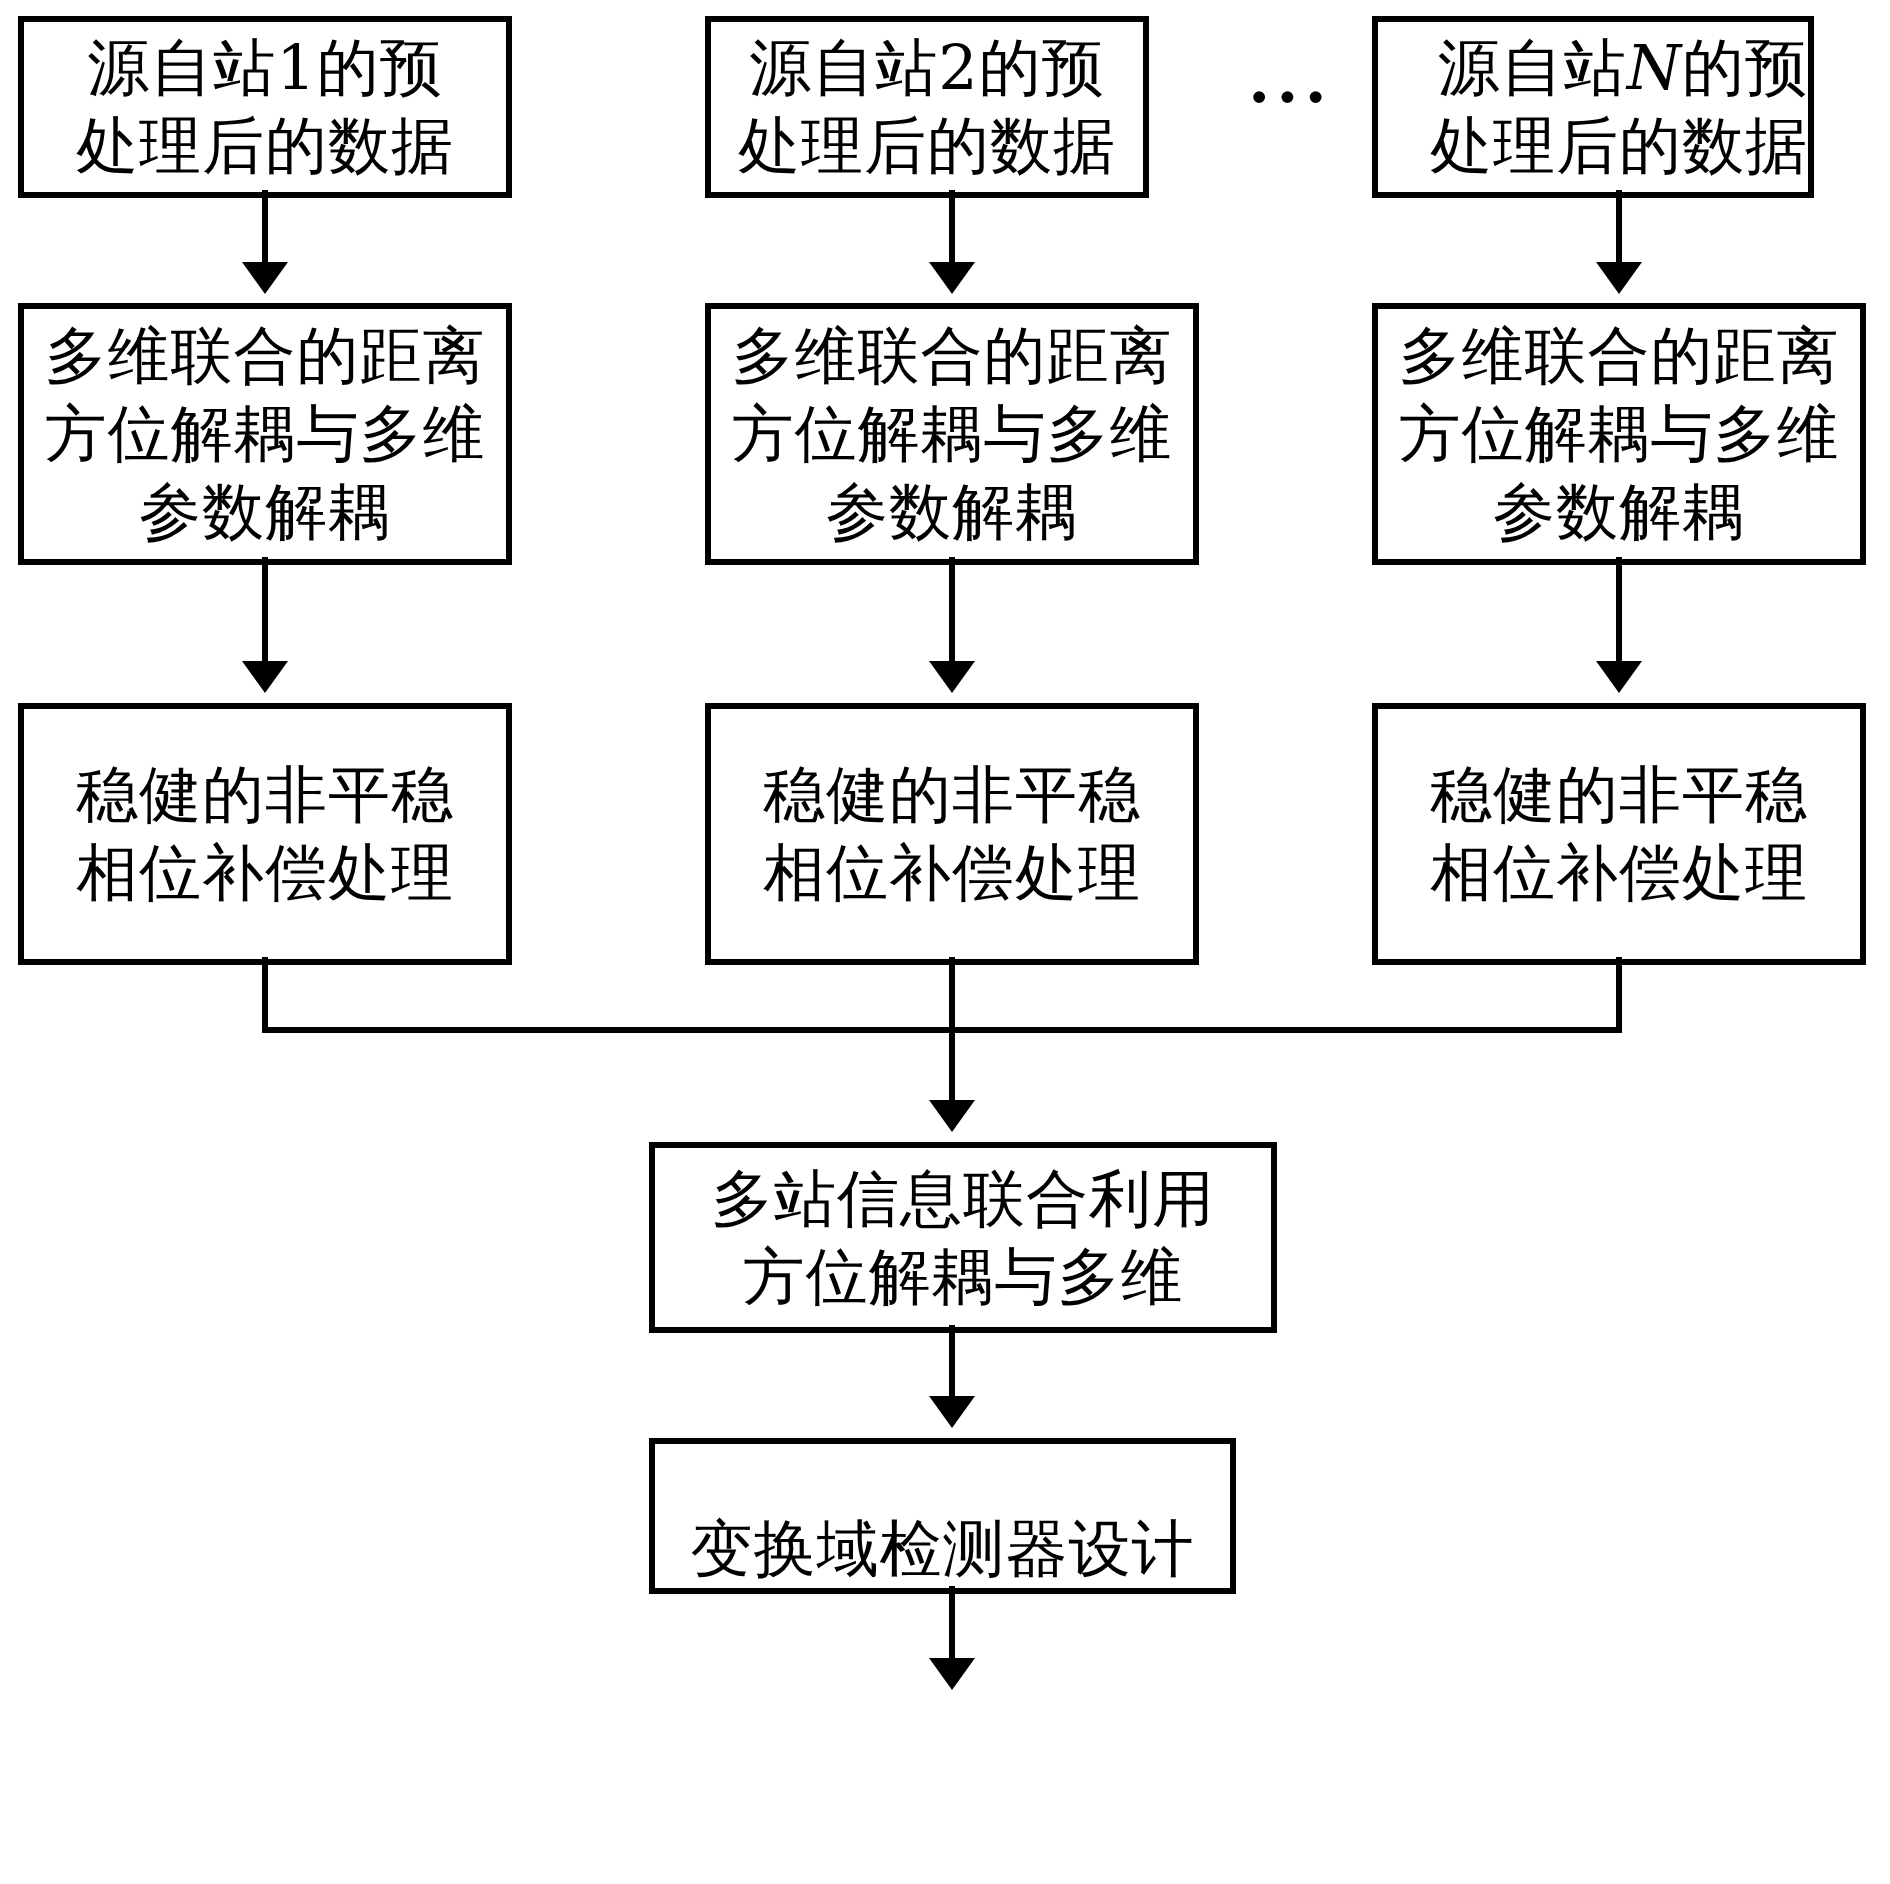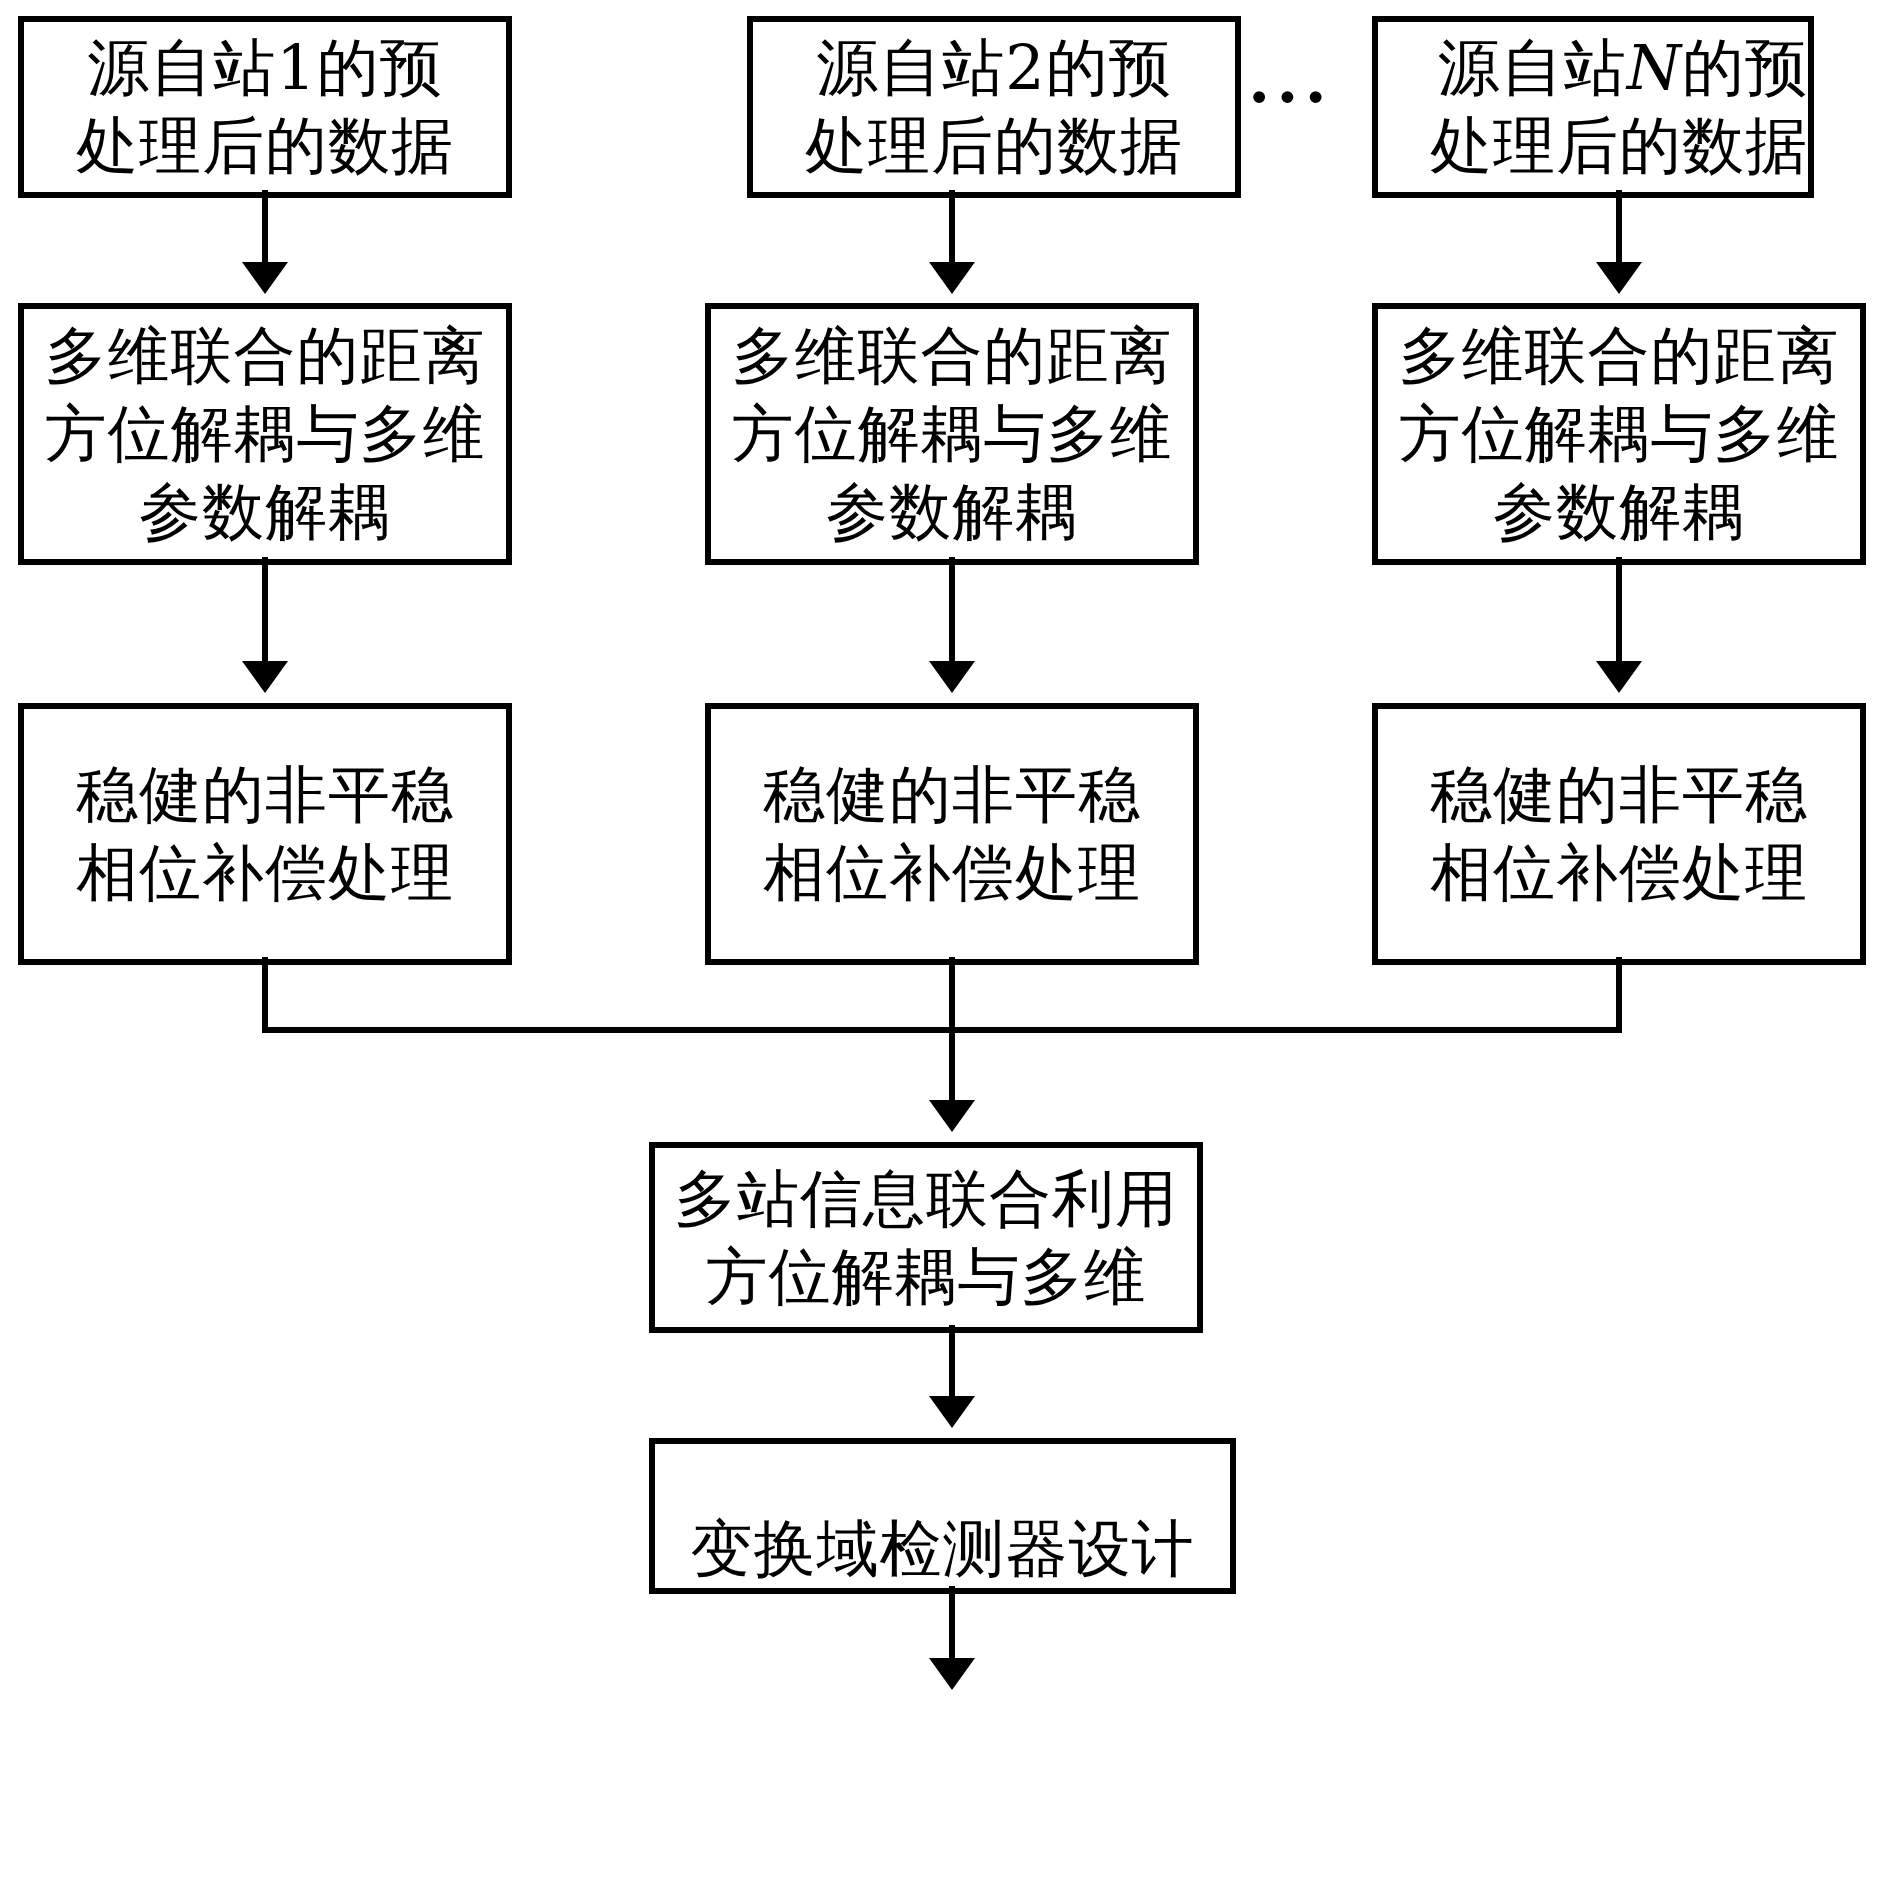--- a/index.html
+++ b/index.html
@@ -64,21 +64,21 @@
 </head>
 <body>
 
 <div class="canvas">
 
   <div class="box" style="left:18px; top:8px; width:494px; height:182px;">
     <div class="line"><span>源自站</span><span class="sid">1</span><span>的预</span></div>
     <div class="line">处理后的数据</div>
   </div>
 
-  <div class="box" style="left:747px; top:8px; width:494px; height:182px;">
+  <div class="box" style="left:705px; top:8px; width:444px; height:182px;">
     <div class="line"><span>源自站</span><span class="sid">2</span><span>的预</span></div>
     <div class="line">处理后的数据</div>
   </div>
 
   <div class="ellipsis" style="left:1248px; top:60px;">···</div>
 
   <div class="box" style="left:1372px; top:8px; width:442px; height:182px;align-items:flex-end;">
     <div class="line"><span>源自站</span><span class="sid italic">N</span><span>的预</span></div>
     <div class="line">处理后的数据</div>
   </div>
@@ -129,21 +129,21 @@
     <div class="line">稳健的非平稳</div>
     <div class="line">相位补偿处理</div>
   </div>
 
   <div class="vline" style="left:262px; top:957px; height:76px;"></div>
   <div class="vline" style="left:1616px; top:957px; height:76px;"></div>
   <div class="hline" style="left:262px; top:1027px; width:1360px;"></div>
   <div class="vline" style="left:949px; top:957px; height:145px;"></div>
   <div class="ahead" style="left:929px; top:1100px;"></div>
 
-  <div class="box" style="left:649px; top:1134px; width:554px; height:191px;">
+  <div class="box" style="left:649px; top:1134px; width:628px; height:191px;">
     <div class="line">多站信息联合利用</div>
     <div class="line">方位解耦与多维</div>
   </div>
 
   <div class="vline" style="left:949px; top:1325px; height:73px;"></div>
   <div class="ahead" style="left:929px; top:1396px;"></div>
 
   <div class="box" style="left:649px; top:1430px; width:587px; height:156px;justify-content:flex-end;">
     <div class="line">变换域检测器设计</div>
   </div>

